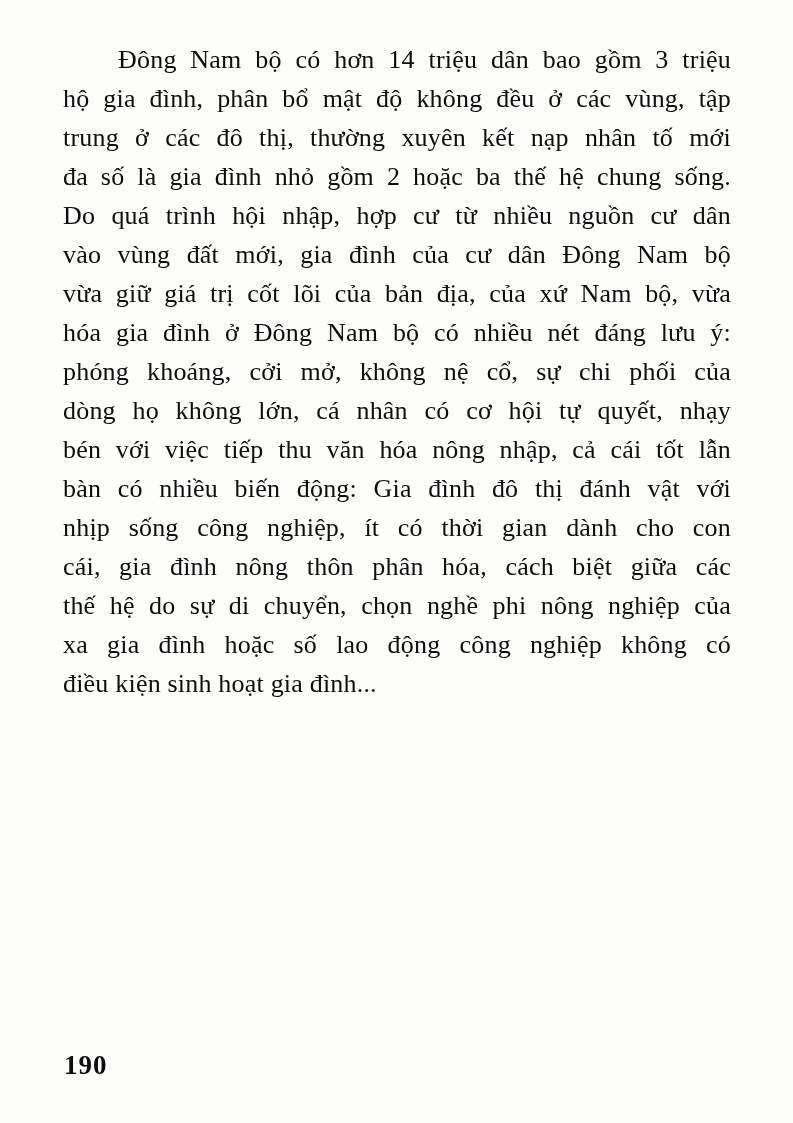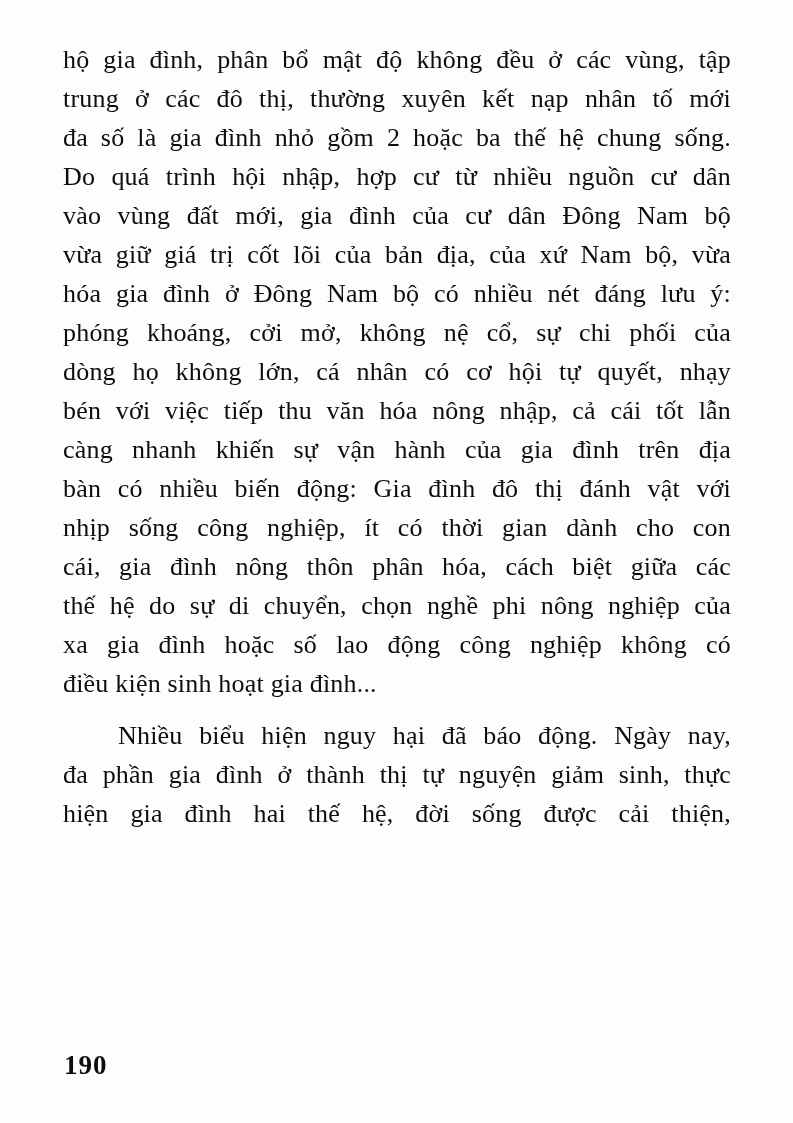--- a/index.html
+++ b/index.html
@@ -56,38 +56,33 @@
     letter-spacing: 1px;
     text-align: right;
   }
 </style>
 </head>
 <body style="background: rgb(253, 253, 251); color: rgb(13, 13, 13);">
 
 <div class="page">
   <div class="text-block">
       <div class="paragraph">
+        <div class="tline first">Đông Nam bộ có hơn 14 triệu dân bao gồm 3 triệu</div>
         <div class="tline">hộ gia đình, phân bổ mật độ không đều ở các vùng, tập</div>
         <div class="tline">trung ở các đô thị, thường xuyên kết nạp nhân tố mới</div>
         <div class="tline">đa số là gia đình nhỏ gồm 2 hoặc ba thế hệ chung sống.</div>
         <div class="tline">Do quá trình hội nhập, hợp cư từ nhiều nguồn cư dân</div>
         <div class="tline">vào vùng đất mới, gia đình của cư dân Đông Nam bộ</div>
         <div class="tline">vừa giữ giá trị cốt lõi của bản địa, của xứ Nam bộ, vừa</div>
         <div class="tline">hóa gia đình ở Đông Nam bộ có nhiều nét đáng lưu ý:</div>
         <div class="tline">phóng khoáng, cởi mở, không nệ cổ, sự chi phối của</div>
         <div class="tline">dòng họ không lớn, cá nhân có cơ hội tự quyết, nhạy</div>
         <div class="tline">bén với việc tiếp thu văn hóa nông nhập, cả cái tốt lẫn</div>
-        <div class="tline">càng nhanh khiến sự vận hành của gia đình trên địa</div>
         <div class="tline">bàn có nhiều biến động: Gia đình đô thị đánh vật với</div>
         <div class="tline">nhịp sống công nghiệp, ít có thời gian dành cho con</div>
         <div class="tline">cái, gia đình nông thôn phân hóa, cách biệt giữa các</div>
         <div class="tline">thế hệ do sự di chuyển, chọn nghề phi nông nghiệp của</div>
         <div class="tline">xa gia đình hoặc số lao động công nghiệp không có</div>
         <div class="tline last-left">điều kiện sinh hoạt gia đình...</div>
       </div>
-      <div class="paragraph">
-        <div class="tline first">Nhiều biểu hiện nguy hại đã báo động. Ngày nay,</div>
-        <div class="tline">đa phần gia đình ở thành thị tự nguyện giảm sinh, thực</div>
-        <div class="tline">hiện gia đình hai thế hệ, đời sống được cải thiện,</div>
-      </div>
     </div>
   <div class="page-number">190</div>
 </div>
 
 </body></html>

